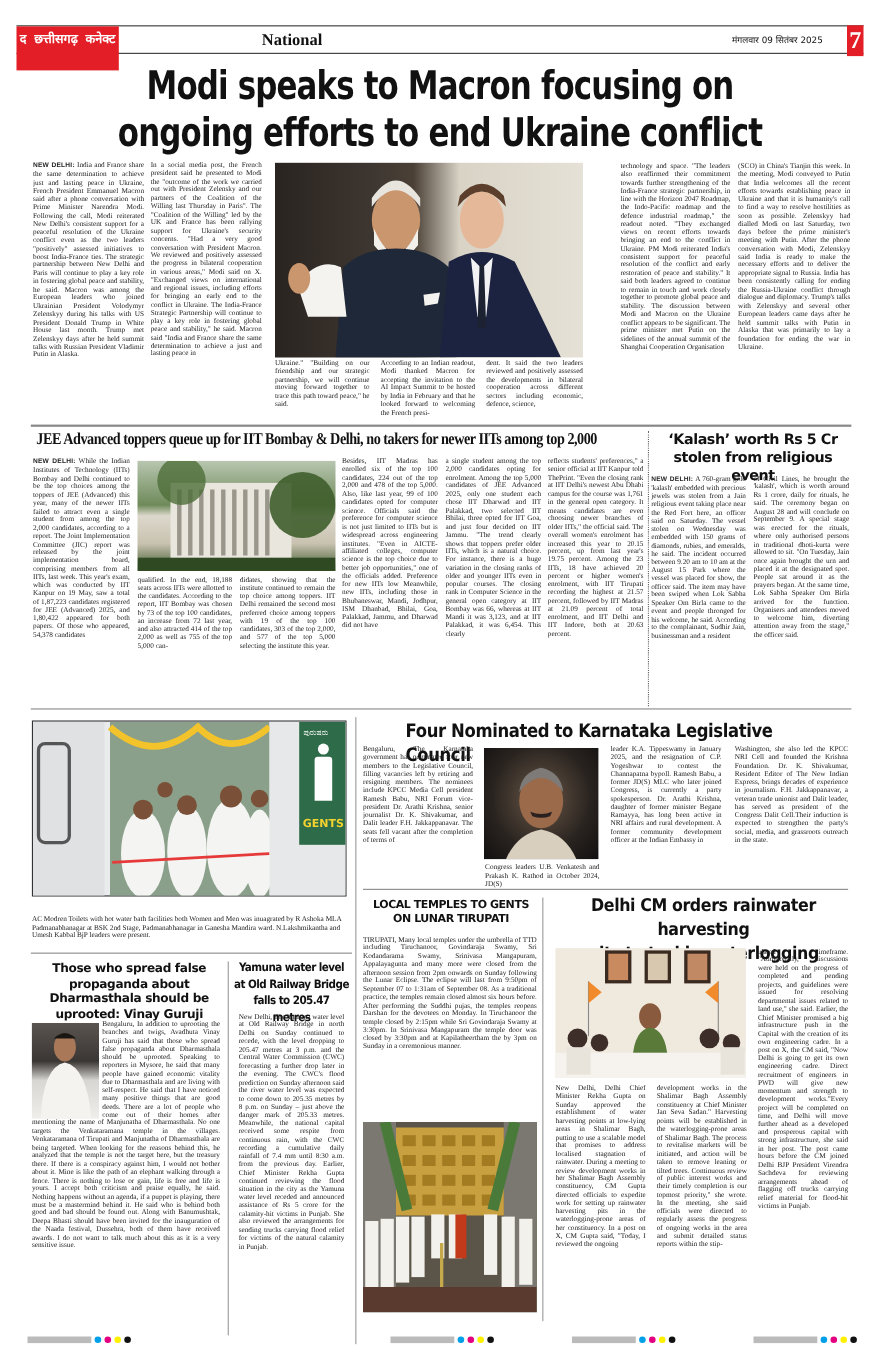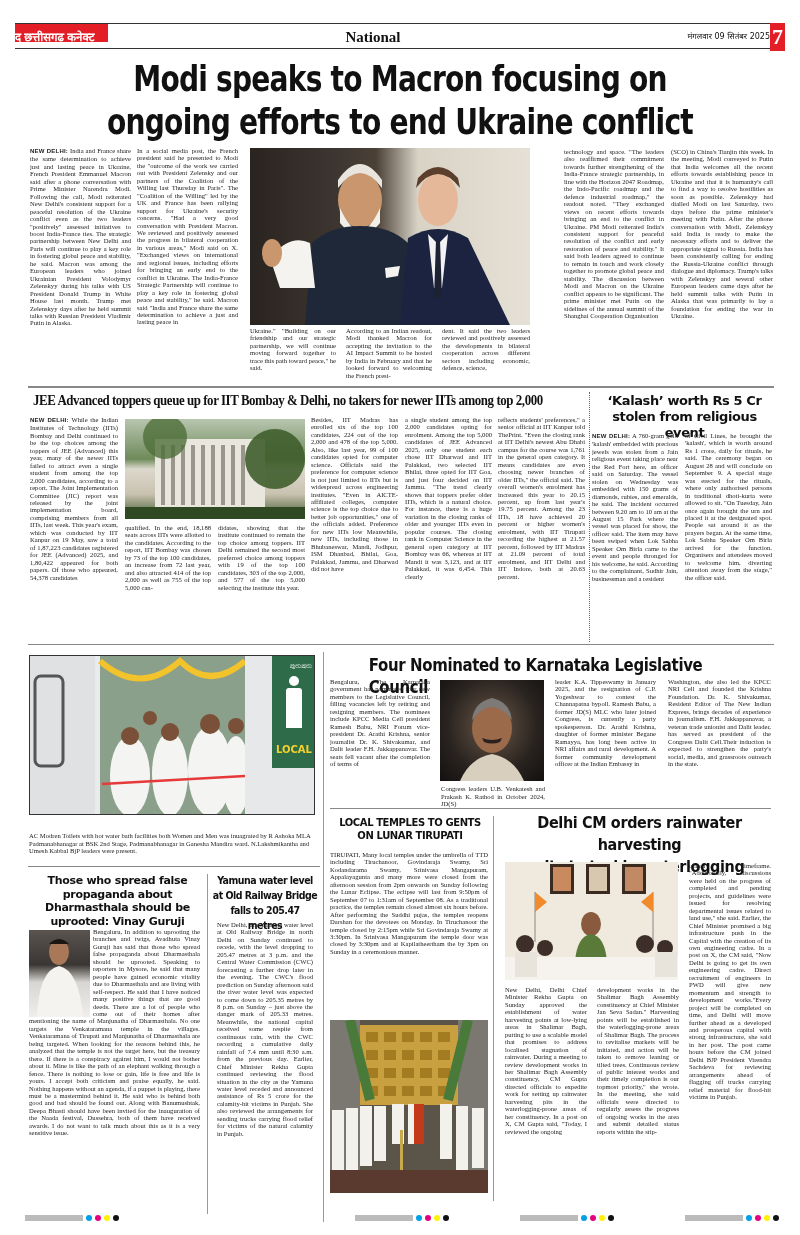--- a/index.html
+++ b/index.html
@@ -3,23 +3,23 @@
 <meta charset="utf-8">
 <style>
 *{box-sizing:border-box;margin:0;padding:0}
 html,body{width:800px;height:1235px;background:#fff;overflow:hidden}
 body{font-family:"Liberation Serif",serif;color:#111;position:relative}
 .abs{position:absolute}
 .txt{font-size:6.6px;line-height:7.45px;text-align:justify;hyphens:auto;color:#222;overflow:hidden}
 .dl{font-family:"Liberation Sans",sans-serif;font-weight:bold;font-size:6px;letter-spacing:.2px}
 
 #mast{left:15px;top:23px;width:770px;height:26px;border-top:1px solid #333;border-bottom:1px solid #333}
-#brand{left:0;top:0;width:93px;height:18px;background:#e41e26;color:#fff;font-family:Liberation Sans, sans-serif;font-weight:bold;font-size:11.5px;line-height:26px;}
-#section{left:93px;top:0;width:400px;height:26px;font-family:"Liberation Serif",serif;font-weight:bold;font-size:15px;line-height:26px;text-align:center;padding-left:130px}
-#date{left:580px;top:0;width:175px;height:26px;font-family:"DejaVu Sans",sans-serif;font-size:8px;line-height:26px;text-align:right;}
+#brand{left:0;top:0;width:93px;height:40px;background:#e41e26;color:#fff;font-family:Liberation Mono, monospace;font-weight:bold;font-size:11.5px;line-height:26px;text-align:center}
+#section{left:93px;top:0;width:400px;height:26px;font-family:"Liberation Serif",serif;font-weight:bold;font-size:15px;line-height:26px;padding-left:130px}
+#date{left:580px;top:0;width:175px;height:26px;font-family:"DejaVu Sans",sans-serif;font-size:8px;line-height:26px;text-align:right;padding-right:22px}
 #pnum{left:755px;top:-1px;width:15px;height:28px;background:#e41e26;color:#fff;font-family:"Liberation Serif",serif;font-weight:bold;font-size:22px;line-height:28px;text-align:center}
 
 .h1{font-family:"DejaVu Sans",sans-serif;font-weight:bold;text-align:center;color:#111;letter-spacing:-1px}
 .h2{font-family:"Liberation Serif",serif;font-weight:bold;color:#111;letter-spacing:-.5px;transform-origin:left top}
 .h3{font-family:"DejaVu Sans",sans-serif;font-weight:bold;color:#111;text-align:center;letter-spacing:-.4px}
 .rule{background:#888}
 .vrule{background:#999}
 .dotted{border-left:1px dotted #666}
 .photo{overflow:hidden}
 .cap{font-size:6.6px;line-height:7.6px;color:#222}
@@ -135,26 +135,26 @@
       <circle cx="100" cy="80" r="9"></circle>
         <circle cx="140" cy="76" r="9"></circle>
         <circle cx="180" cy="68" r="10"></circle>
         <circle cx="120" cy="62" r="7"></circle>
         <circle cx="206" cy="70" r="8"></circle>
     </g>
     <line x1="72" y1="128" x2="215" y2="120" stroke="#e63a3a" stroke-width="2.5"></line>
     <rect x="215" y="0" width="71" height="160" fill="#e6e8ea"></rect>
     <rect x="242" y="0" width="44" height="112" fill="#2e6b48"></rect>
   </svg>
-  <div class="abs" style="left:246px;top:6px;width:36px;font-size:7px;color:#fff;text-align:right;font-family:'DejaVu Sans',sans-serif">ಪುರುಷರು</div>
+  <div class="abs" style="left:246px;top:6px;width:36px;font-size:7px;color:#fff;text-align:left;font-family:'DejaVu Sans',sans-serif">ಪುರುಷರು</div>
   <div class="abs" style="left:252px;top:20px;width:24px;height:55px">
     <div style="width:10px;height:10px;border-radius:50%;background:#fff;margin:0 auto"></div>
     <div style="width:16px;height:40px;background:#fff;margin:2px auto 0;border-radius:3px 3px 0 0"></div>
   </div>
-  <div class="abs" style="left:242px;top:88px;width:44px;font-family:'DejaVu Sans',sans-serif;font-weight:bold;font-size:10px;color:#f2d22e;text-align:center">LOCAL</div>
+  <div class="abs" style="left:242px;top:88px;width:44px;font-family:'DejaVu Sans',sans-serif;font-weight:bold;font-size:10px;color:#f2d22e;text-align:center">GENTS</div>
 </div>
 <div class="abs cap" style="left:29px;top:832px;width:290px">AC Modren Toilets with hot water bath facilities both Women and Men was inuagrated by R Ashoka MLA Padmanabhanagar at BSK 2nd Stage, Padmanabhanagar in Ganesha Mandira ward. N.Lakshmikantha and Umesh Kabbal BjP leaders were present.</div>
 
 <div class="abs rule" style="left:28px;top:866px;width:292px;height:1px"></div>
 <div class="abs vrule" style="left:323px;top:652px;width:1px;height:570px"></div>
 
 <div class="abs h3" style="left:330px;top:654px;width:450px;font-size:17px;line-height:22px;text-align:left;padding-left:44px;transform:scaleX(0.88);transform-origin:left top">Four Nominated to Karnataka Legislative Council</div>
 <div class="abs txt" style="left: 330px; top: 678px; width: 100px; height: 164px; padding-top: 0px;" style2="">Bengaluru, The Karnataka government has nominated four new members to the Legislative Council, filling vacancies left by retiring and resigning members. The nominees include KPCC Media Cell president Ramesh Babu, NRI Forum vice-president Dr. Arathi Krishna, senior journalist Dr. K. Shivakumar, and Dalit leader F.H. Jakkappanavar. The seats fell vacant after the completion of terms of</div>
 <div class="abs photo" style="left: 440px; top: 680px; width: 104px; height: 101px; background: radial-gradient(at 50% 45%, rgb(107, 88, 72) 0%, rgb(42, 36, 32) 60%, rgb(18, 16, 16) 100%);">
   <svg width="104" height="101">

